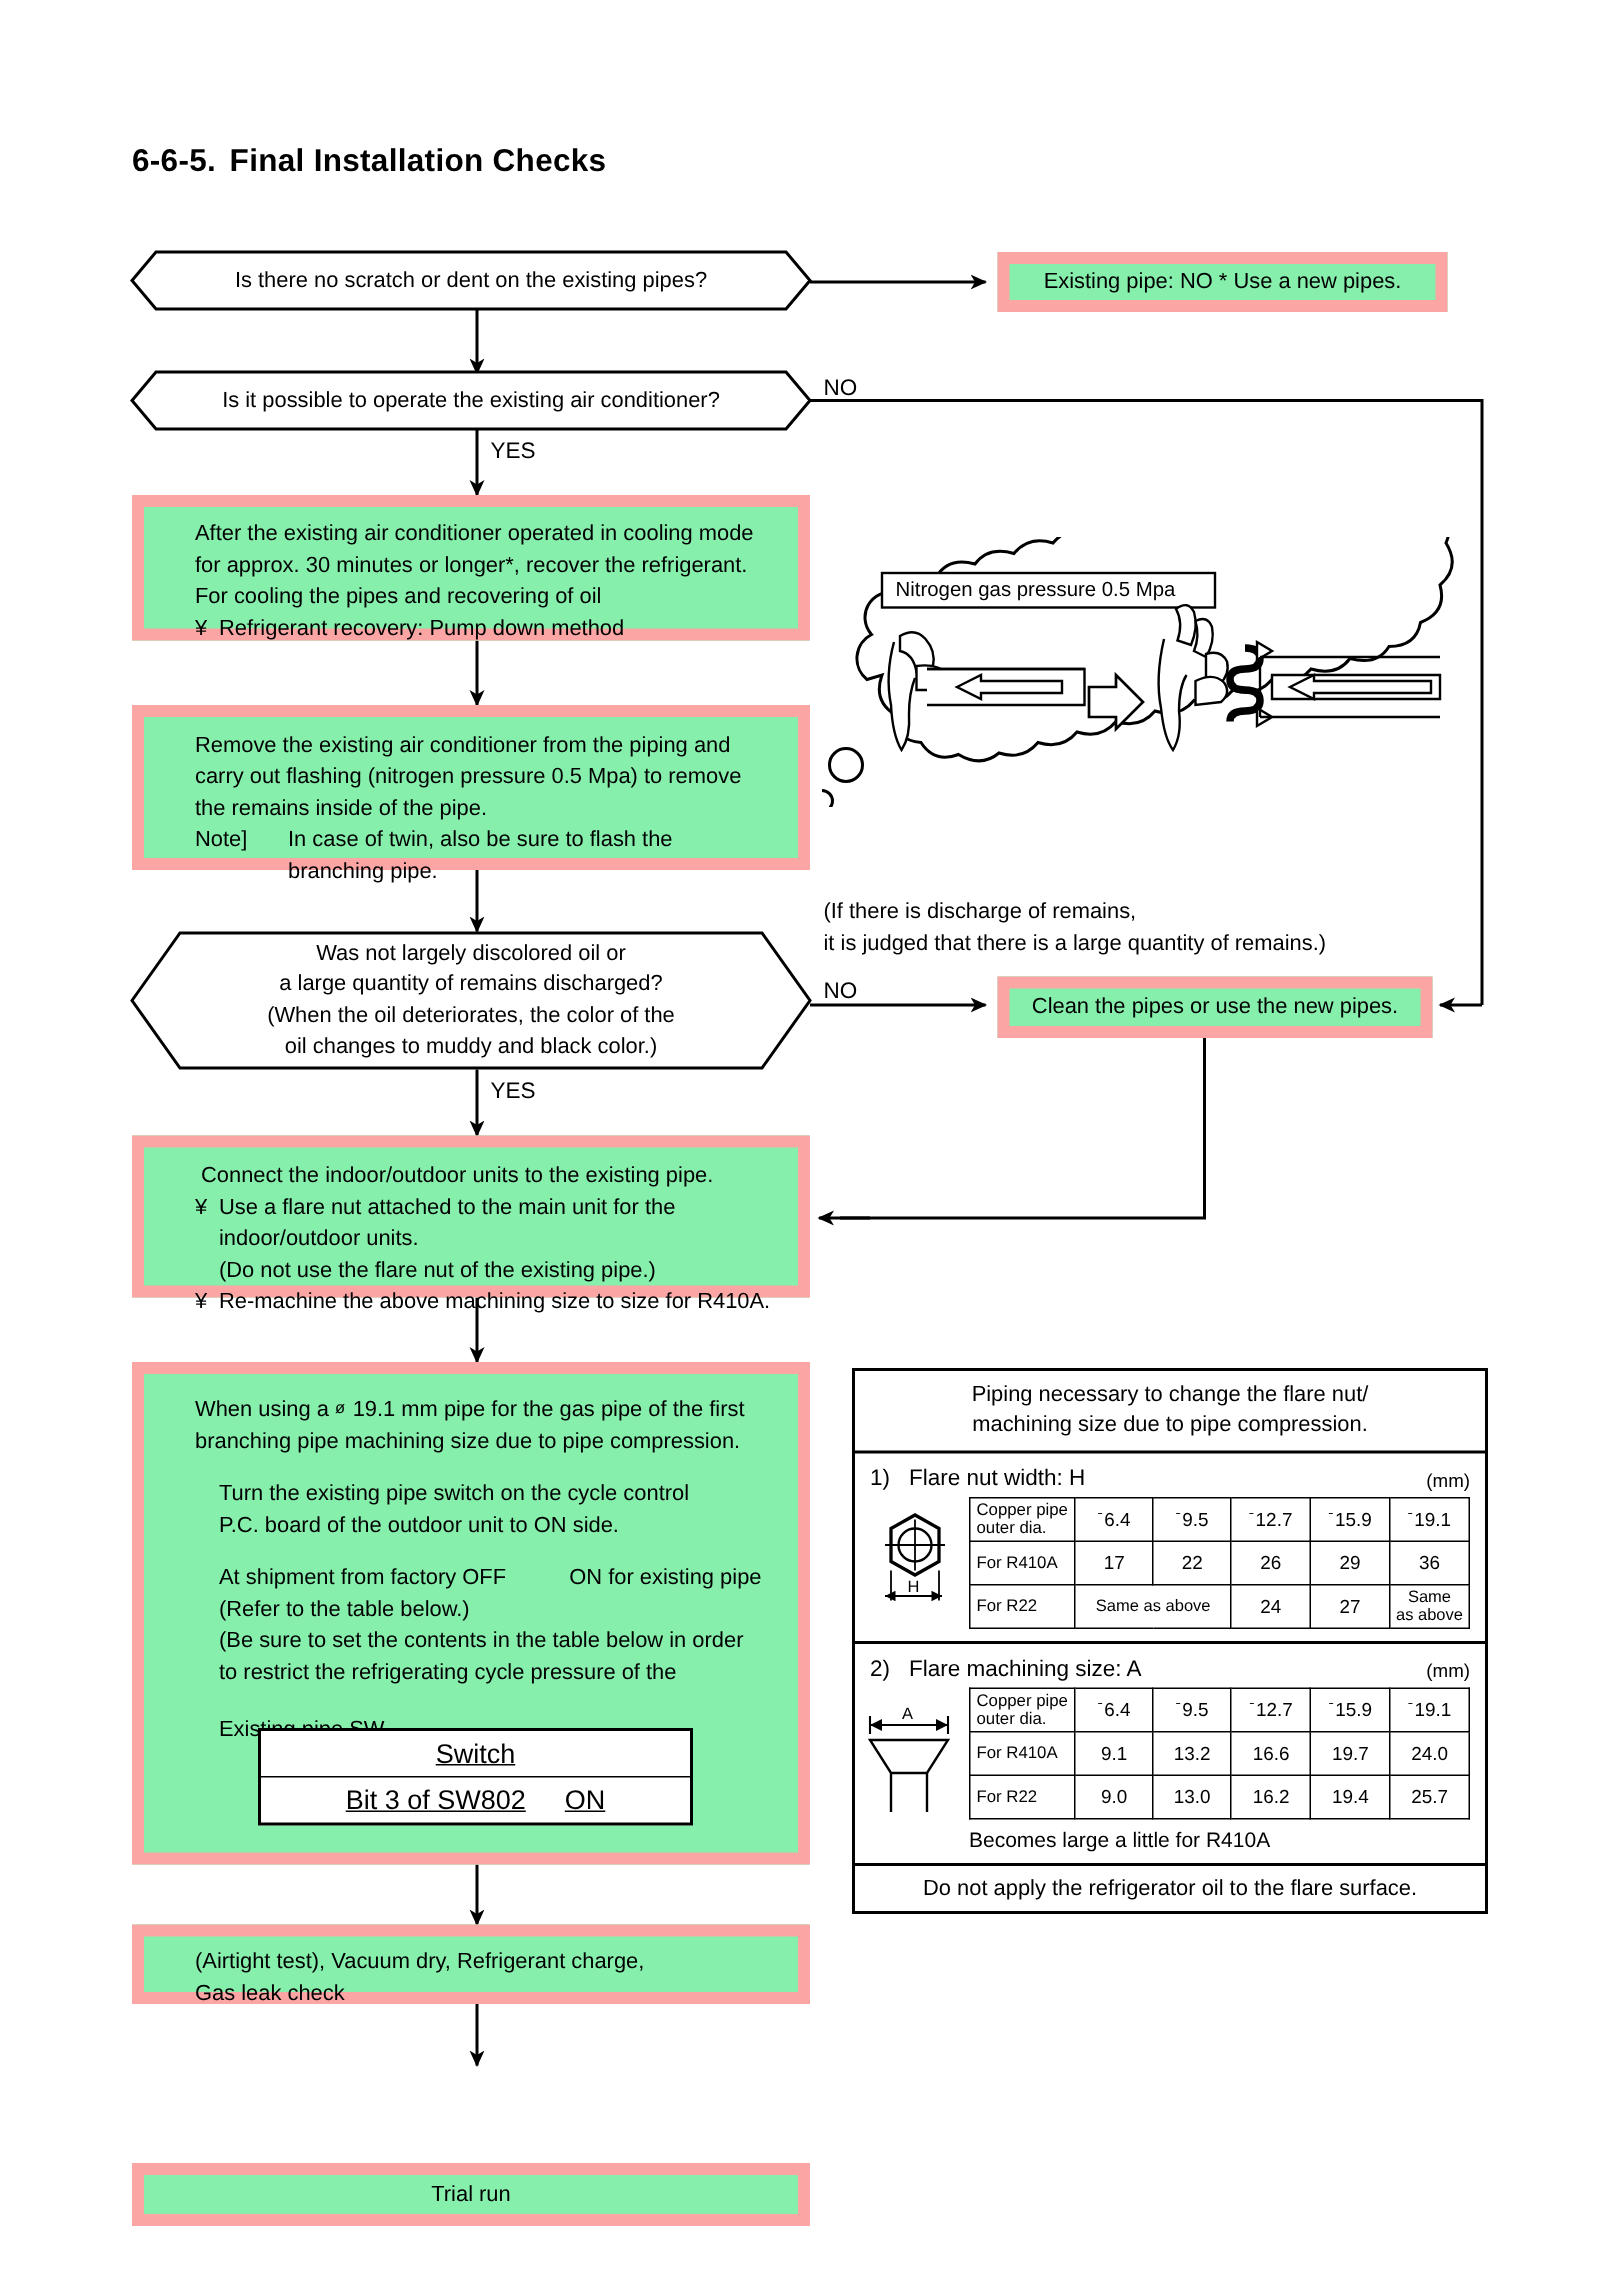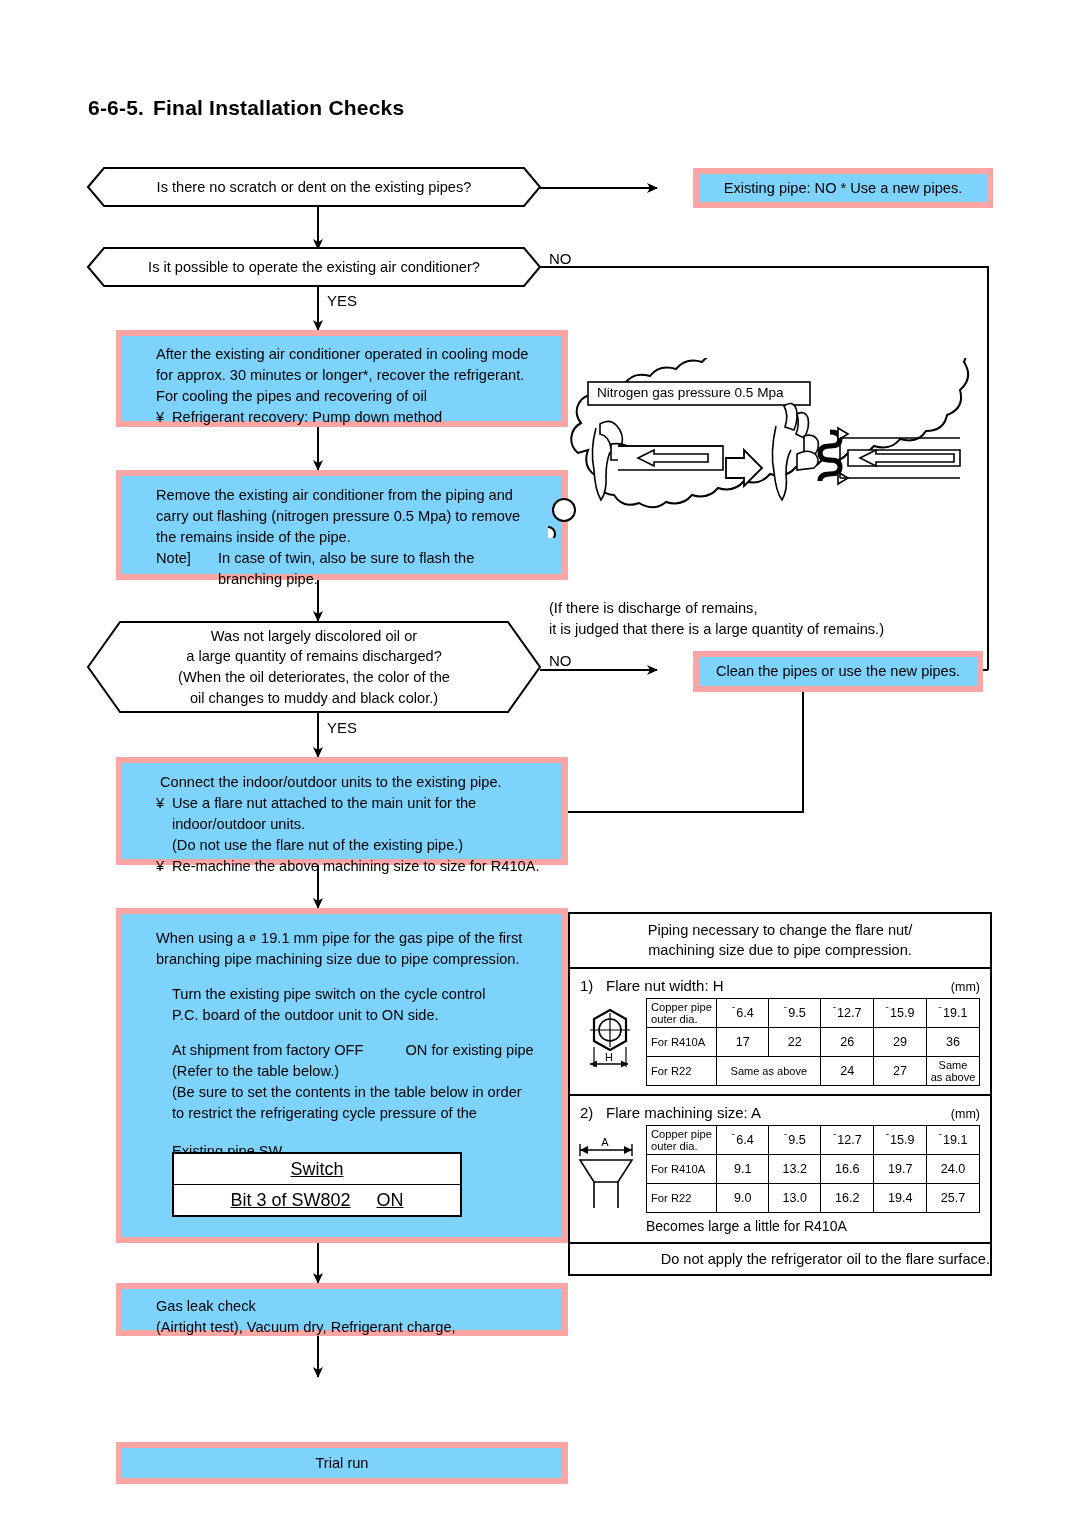--- a/index.html
+++ b/index.html
@@ -13,22 +13,22 @@
   .abs{position:absolute;}
 
   
   #heading{
     left:88px; top:96px; font-size:21px; font-weight:bold; letter-spacing:.2px;
   }
   #heading .num{margin-right:9px;}
 
   
   .box{
-    position:absolute;border:6px solid #fca5a5;background:#7dd3fc;
-    box-sizing:border-box;font-size:14.6px;line-height:1.44;margin-left:28px;
+    position:absolute;border:8px solid #fca5a5;background:#86efac;
+    box-sizing:border-box;font-size:14.6px;line-height:1.44;
   }
   .box .pad{padding:9px 14px 9px 34px;}
   .box.center{display:flex;align-items:center;justify-content:center;text-align:center;}
 
   
   .hex{position:absolute;}
   .hex svg{position:absolute;left:0;top:0;overflow:visible;}
   .hex .htext{
     position:absolute;left:0;top:0;width:100%;height:100%;
     display:flex;flex-direction:column;align-items:center;justify-content:center;
@@ -64,21 +64,21 @@
   .tsec .tno{width:26px;flex:none;}
   .tsec .ttl{flex:1;}
   .tsec .mm{font-size:12.5px;}
   .dtab{border-collapse:collapse;margin-left:66px;margin-top:4px;background:#fff;}
   .dtab td{border:1.2px solid #000;font-size:12.6px;text-align:center;height:29px;box-sizing:border-box;}
   .dtab td.hl{text-align:left;padding:1px 4px;font-size:11.2px;line-height:1.12;width:74px;}
   .dtab td.dv{width:56px;}
   .dtab td.sm{font-size:11px;line-height:1.1;}
   .dia{font-size:10px;vertical-align:2px;margin-right:1px;}
   .note-u{margin-left:66px;font-size:14px;padding-top:5px;}
-  #foot-note{text-align:right;padding:7px 0;font-size:14.6px;}
+  #foot-note{text-align:center;padding:7px 0;font-size:14.6px;}
 
   .icon-abs{position:absolute;}
 
   
   #pageno{position:absolute;left:0;top:1452px;width:1080px;text-align:center;font-size:17px;}
 </style>
 </head>
 <body>
 
 <div class="pg">
@@ -293,22 +293,22 @@
   <div id="sw-table">
     <div class="r top">Switch</div>
     <div class="r">
       <span>Bit 3 of SW802</span>
       <span class="c2">ON</span>
     </div>
   </div>
 
   <div class="box" style="left:88px;top:1283px;width:452px;height:53px;">
     <div class="pad" style="padding-top:7px;">
+      <div>(Airtight test), Vacuum dry, Refrigerant charge,</div>
       <div>Gas leak check</div>
-      <div>(Airtight test), Vacuum dry, Refrigerant charge,</div>
     </div>
   </div>
 
   <div class="box center" style="left:88px;top:1442px;width:452px;height:42px;">
     <span>Trial run</span>
   </div>
 
   <div id="rpanel">
 
     <div class="seg">

